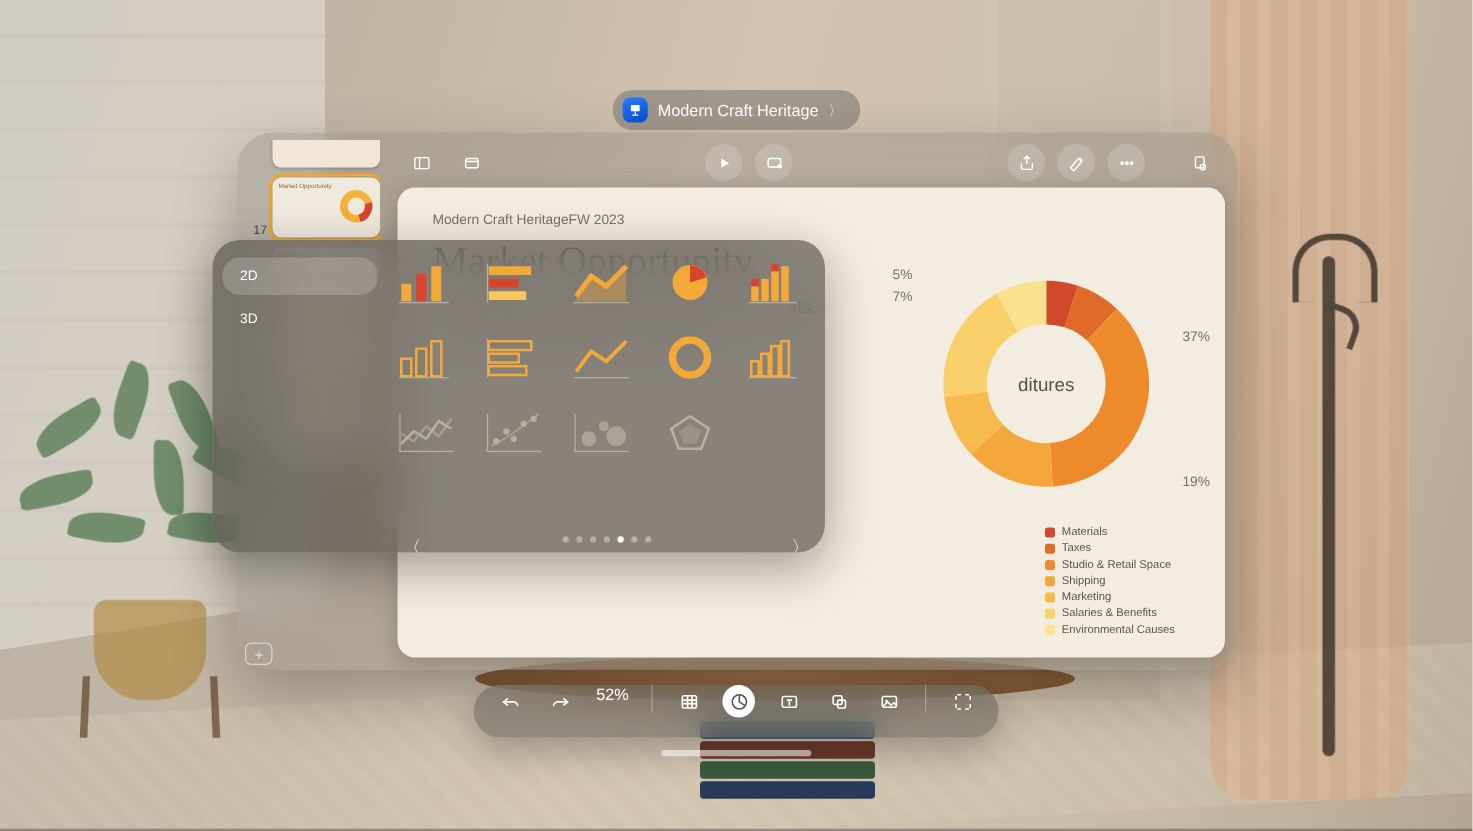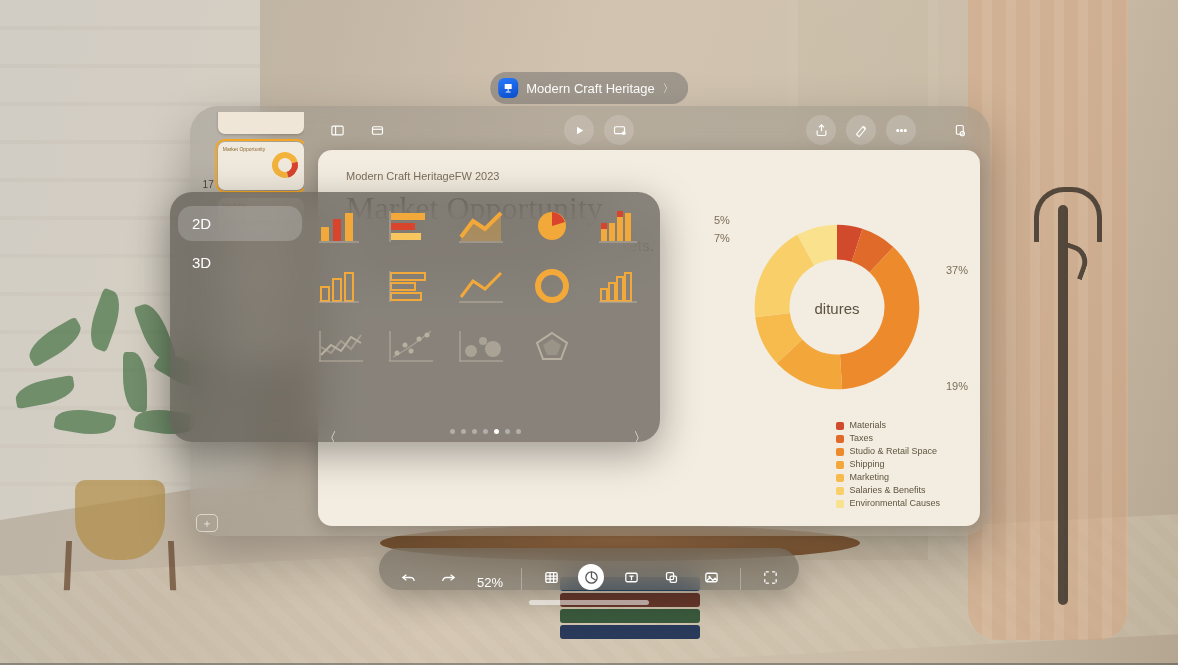--- a/index.html
+++ b/index.html
@@ -101,39 +101,39 @@
   .legend .sw { width:8px; height:8px; border-radius:2px;}
 
   
   .popover {
     position:absolute; left:170px; top:192px; width:490px; height:250px;
     background: rgba(90,86,78,.7); backdrop-filter: blur(20px);
     border-radius:22px; display:flex; box-shadow:0 12px 40px rgba(0,0,0,.35);
     overflow:hidden;
   }
   .popover-side { width:140px; padding:14px 8px; display:flex; flex-direction:column; gap:4px;}
-  .pop-tab { padding:9px 14px; border-radius:14px; font-size:15px; color:#fff;}
+  .pop-tab { padding:9px 14px; border-radius:14px; font-size:11px; color:#fff;}
   .pop-tab.active { background: rgba(255,255,255,.18);}
   .popover-grid { flex:1; position:relative; padding:12px 12px 34px 6px;}
   .grid-inner { display:grid; grid-template-columns: repeat(5, 1fr); gap:16px 18px; }
   .chart-cell { height:44px; display:flex; align-items:center; justify-content:center;}
   .chart-cell svg { width:50px; height:38px;}
   .pager { position:absolute; left:0; right:0; bottom:8px; display:flex; align-items:center; justify-content:center; gap:8px; color:#fff;}
   .pager .dots { display:flex; gap:6px;}
   .pager .dot { width:5px; height:5px; border-radius:50%; background:rgba(255,255,255,.35);}
   .pager .dot.active { background:#fff;}
   .pager .arrow { position:absolute; top:0; font-size:15px; color:rgba(255,255,255,.85); padding:0 12px; cursor:pointer;}
   .pager .arrow.left { left:0;} .pager .arrow.right { right:0;}
 
   
   .bottom-bar {
     position:absolute; left:50%; top:548px; transform:translateX(-50%);
     background: rgba(100,96,88,.55); backdrop-filter: blur(14px);
     border-radius:26px; height:42px; padding:0 16px;
-    display:flex; align-items:flex-end; gap:14px; color:#fff;
+    display:flex; align-items:flex-start; gap:14px; color:#fff;
     box-shadow:0 10px 30px rgba(0,0,0,.25);
   }
   .bottom-bar .sep { width:1px; height:22px; background:rgba(255,255,255,.3); margin:0 2px;}
   .bbtn { width:26px; height:26px; display:flex; align-items:center; justify-content:center; border-radius:50%;}
   .bbtn svg { width:17px; height:17px; stroke:#fff; fill:none; stroke-width:1.8;}
   .bbtn.active { background:#fff;}
   .bbtn.active svg { stroke:#555;}
   .zoom { font-size:13px; font-weight:500; padding:0 2px;}
 
   .grabber { position:absolute; left:50%; top:600px; transform:translateX(-50%); width:120px; height:5px; border-radius:4px; background:rgba(255,255,255,.55);}

